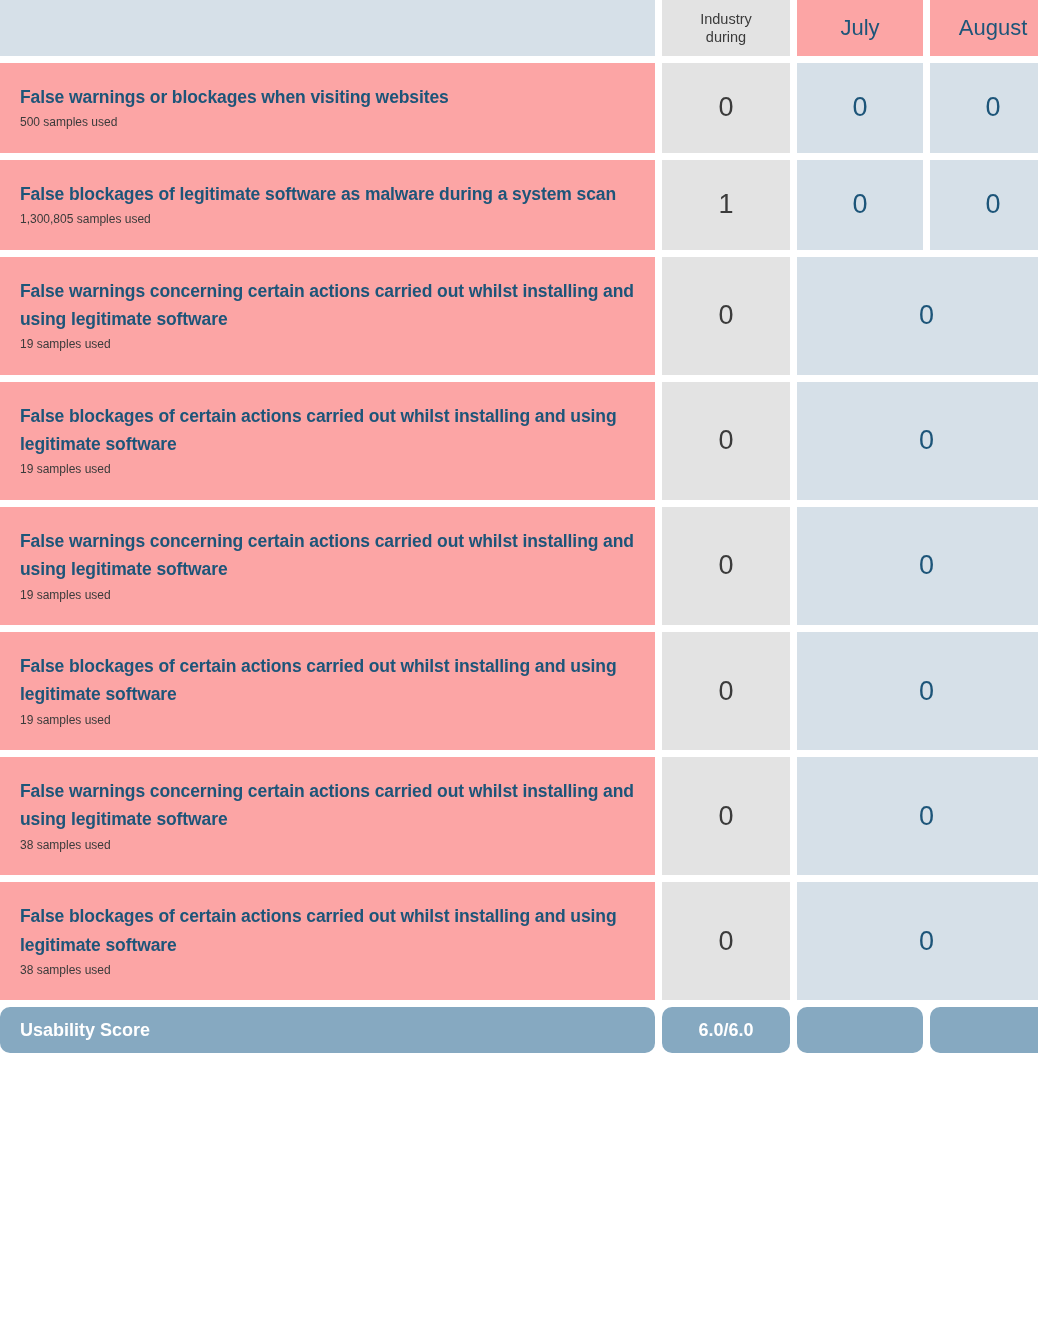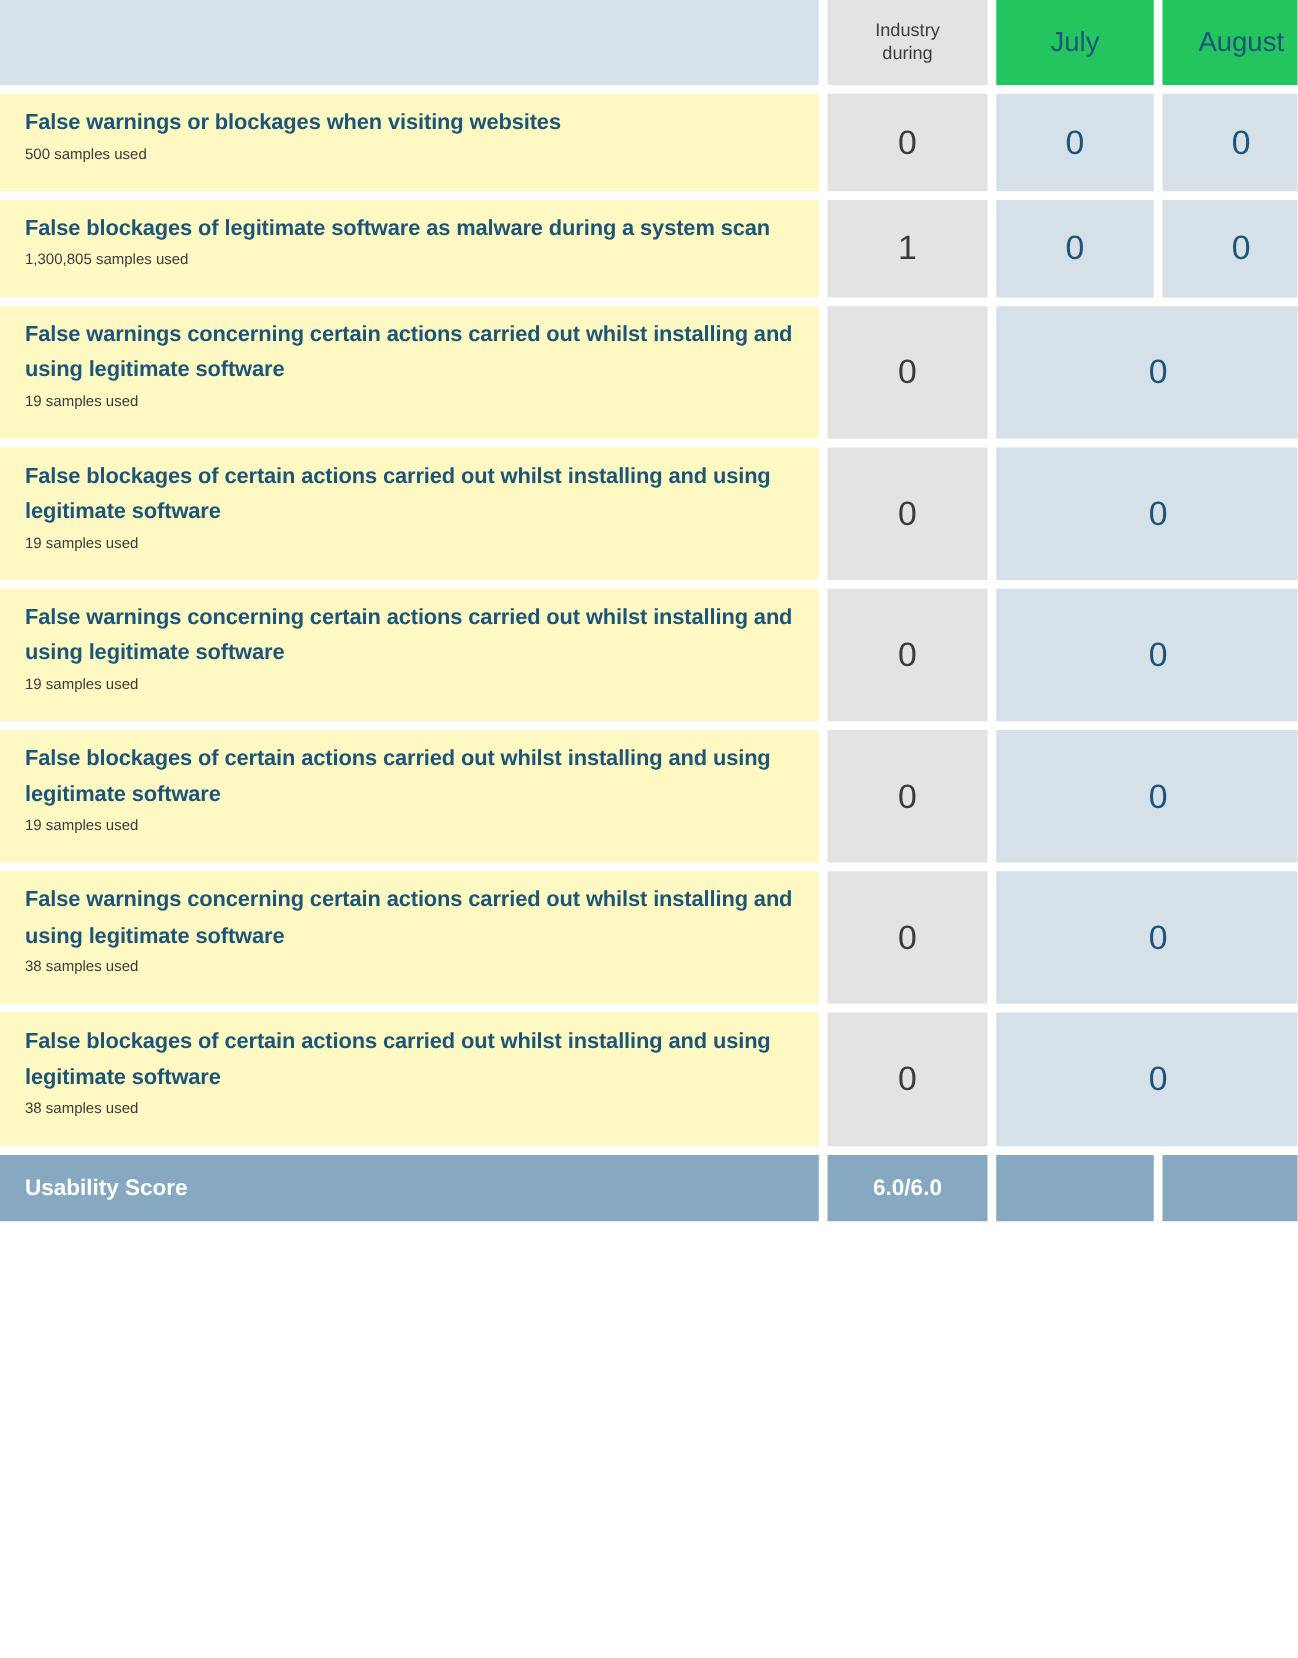--- a/index.html
+++ b/index.html
@@ -13,50 +13,50 @@
     border-collapse: separate;
     border-spacing: 7px 7px;
     margin: -7px 0 0 -7px;
     table-layout: fixed;
   }
   .av-table col.c-desc   { width: 655px; }
   .av-table col.c-ind    { width: 128px; }
   .av-table col.c-jul    { width: 126px; }
   .av-table col.c-aug    { width: 126px; }
 
-  th, td { padding: 16px; vertical-align: middle; }
+  th, td { padding: 4px; vertical-align: middle; }
 
   
   .hdr-blank {
     background: #d6e0e8;
     height: 56px;
   }
   .hdr-ind {
     background: #e3e3e3;
     height: 56px;
     text-align: center;
     font-size: 14.5px;
     font-weight: 400;
     color: #3b3b3b;
     line-height: 1.25;
   }
   .hdr-month {
-    background: #22c55e;
+    background: #fca5a5;
     height: 56px;
     text-align: center;
     font-size: 22px;
     font-weight: 400;
     color: #1d5579;
     margin-left: 28px;
   }
 
   
   td.desc {
-    background: #fef9c3;
-    padding: 8px 18px 20px 20px;
+    background: #fca5a5;
+    padding: 20px 18px 20px 20px;
   }
   td.desc .title {
     display: block;
     font-size: 17.5px;
     font-weight: bold;
     color: #1d5579;
     line-height: 1.62;
     letter-spacing: -0.1px;
   }
   td.desc .samples {
@@ -80,20 +80,21 @@
     text-align: center;
     font-size: 27px;
     font-weight: 400;
     color: #1d5579;
   }
 
   
   tr.footer td {
     background: #86a9c1;
     height: 46px;
+    border-radius: 10px;
   }
   tr.footer td.f-label {
     padding-left: 20px;
     font-size: 18px;
     font-weight: bold;
     color: #ffffff;
   }
   tr.footer td.f-score {
     text-align: center;
     font-size: 18px;

